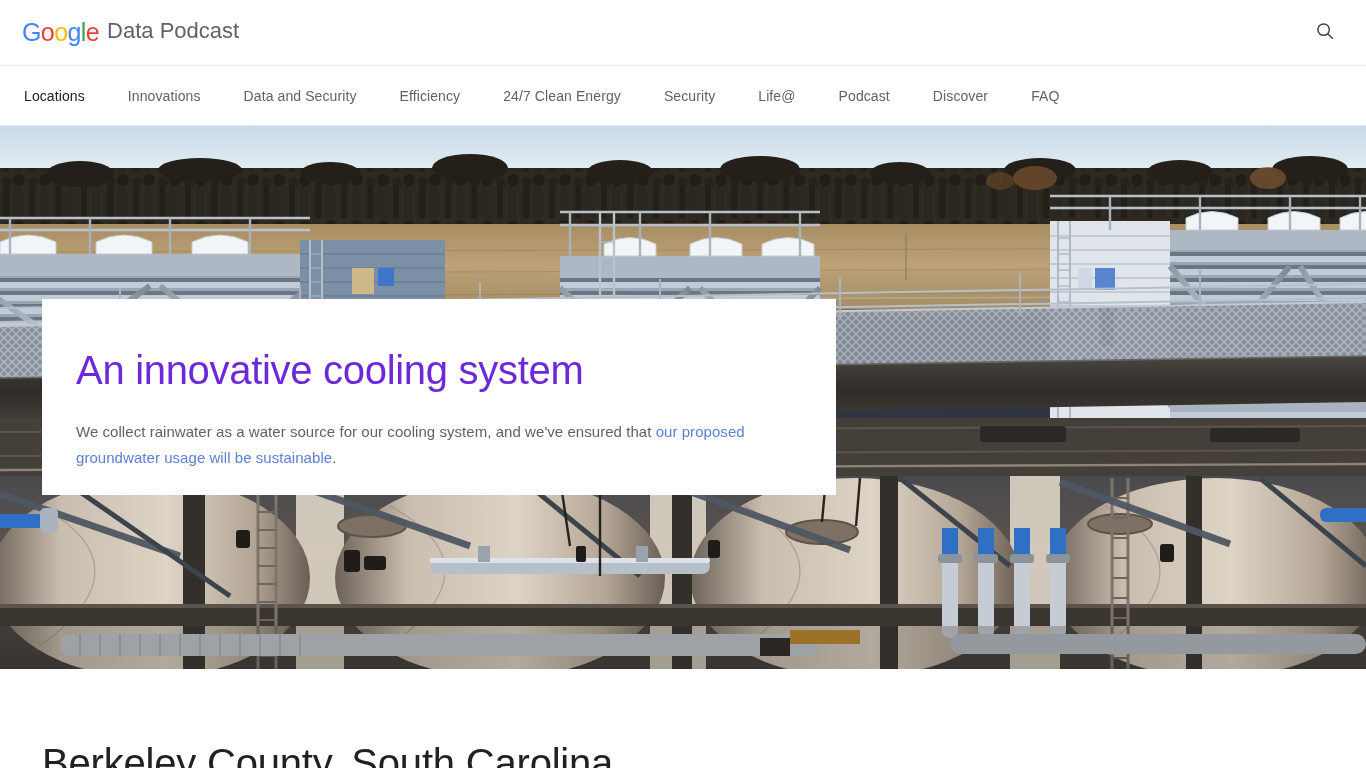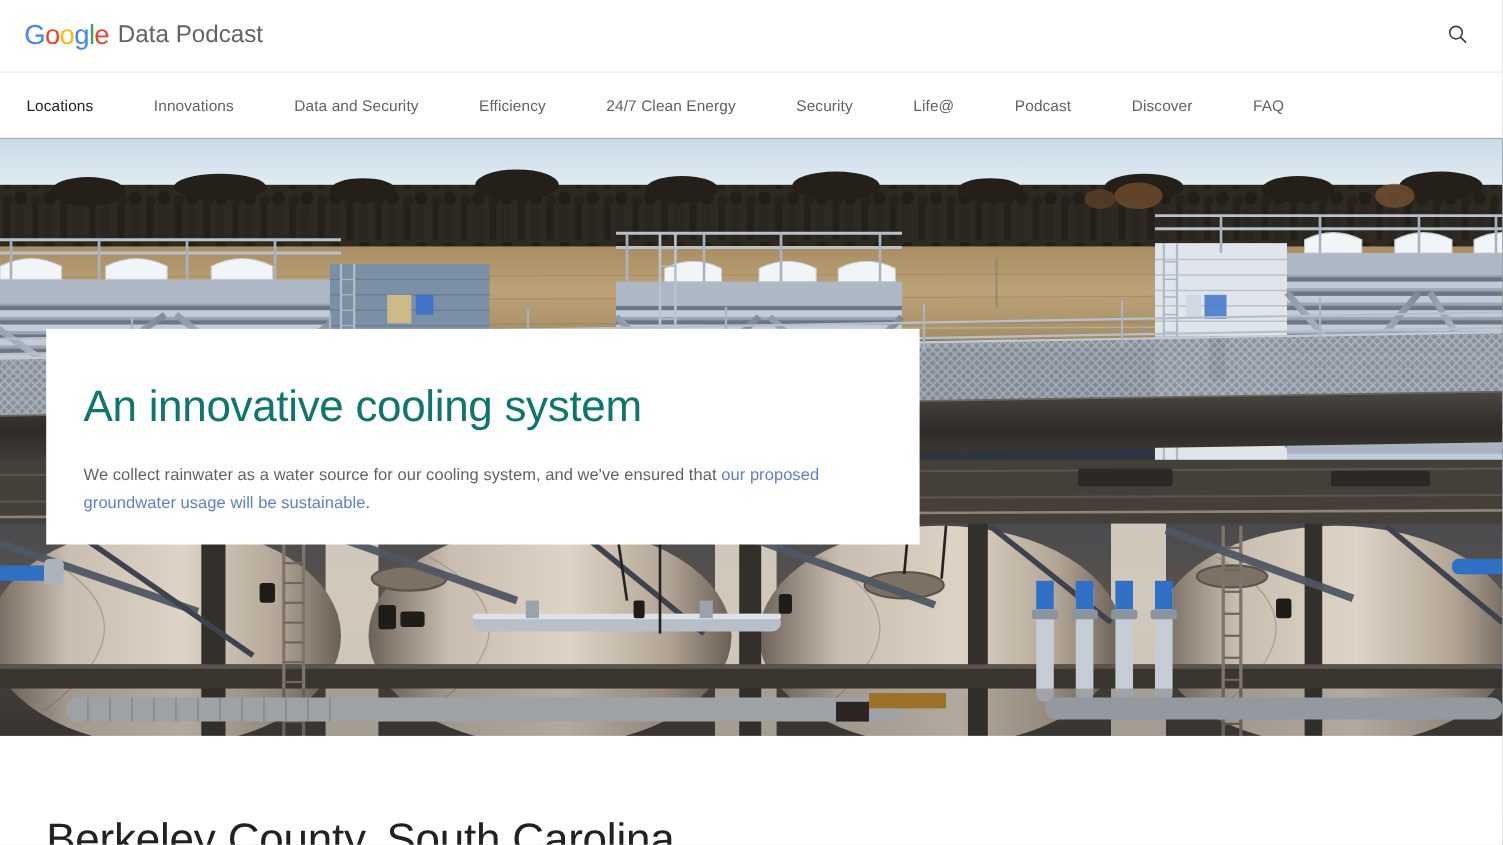--- a/index.html
+++ b/index.html
@@ -60,21 +60,21 @@
   }
 
   
   .nav {
     height: 60px;
     background: #fff;
     border-bottom: 1px solid #e8eaed;
     display: flex;
     align-items: center;
     padding-left: 24px;
-    gap: 16px;
+    gap: 4px;
   }
   .nav-item {
     font-size: 14px;
     color: #5f6368;
     margin-right: 39px;
     cursor: pointer;
     white-space: nowrap;
     letter-spacing: 0.1px;
   }
   .nav-item.active {
@@ -103,21 +103,21 @@
     top: 173px;            
     width: 794px;
     height: 196px;
     background: #ffffff;
     padding: 48px 36px 0 34px;
     z-index: 5;
   }
   .hero-title {
     font-size: 40px;
     font-weight: 400;
-    color: #0f766e;
+    color: #6d28d9;
     line-height: 1.15;
     letter-spacing: -0.3px;
     margin-bottom: 26px;
   }
   .hero-body {
     font-size: 15px;
     line-height: 26px;
     color: #5f6368;
     max-width: 700px;
     letter-spacing: 0.05px;

